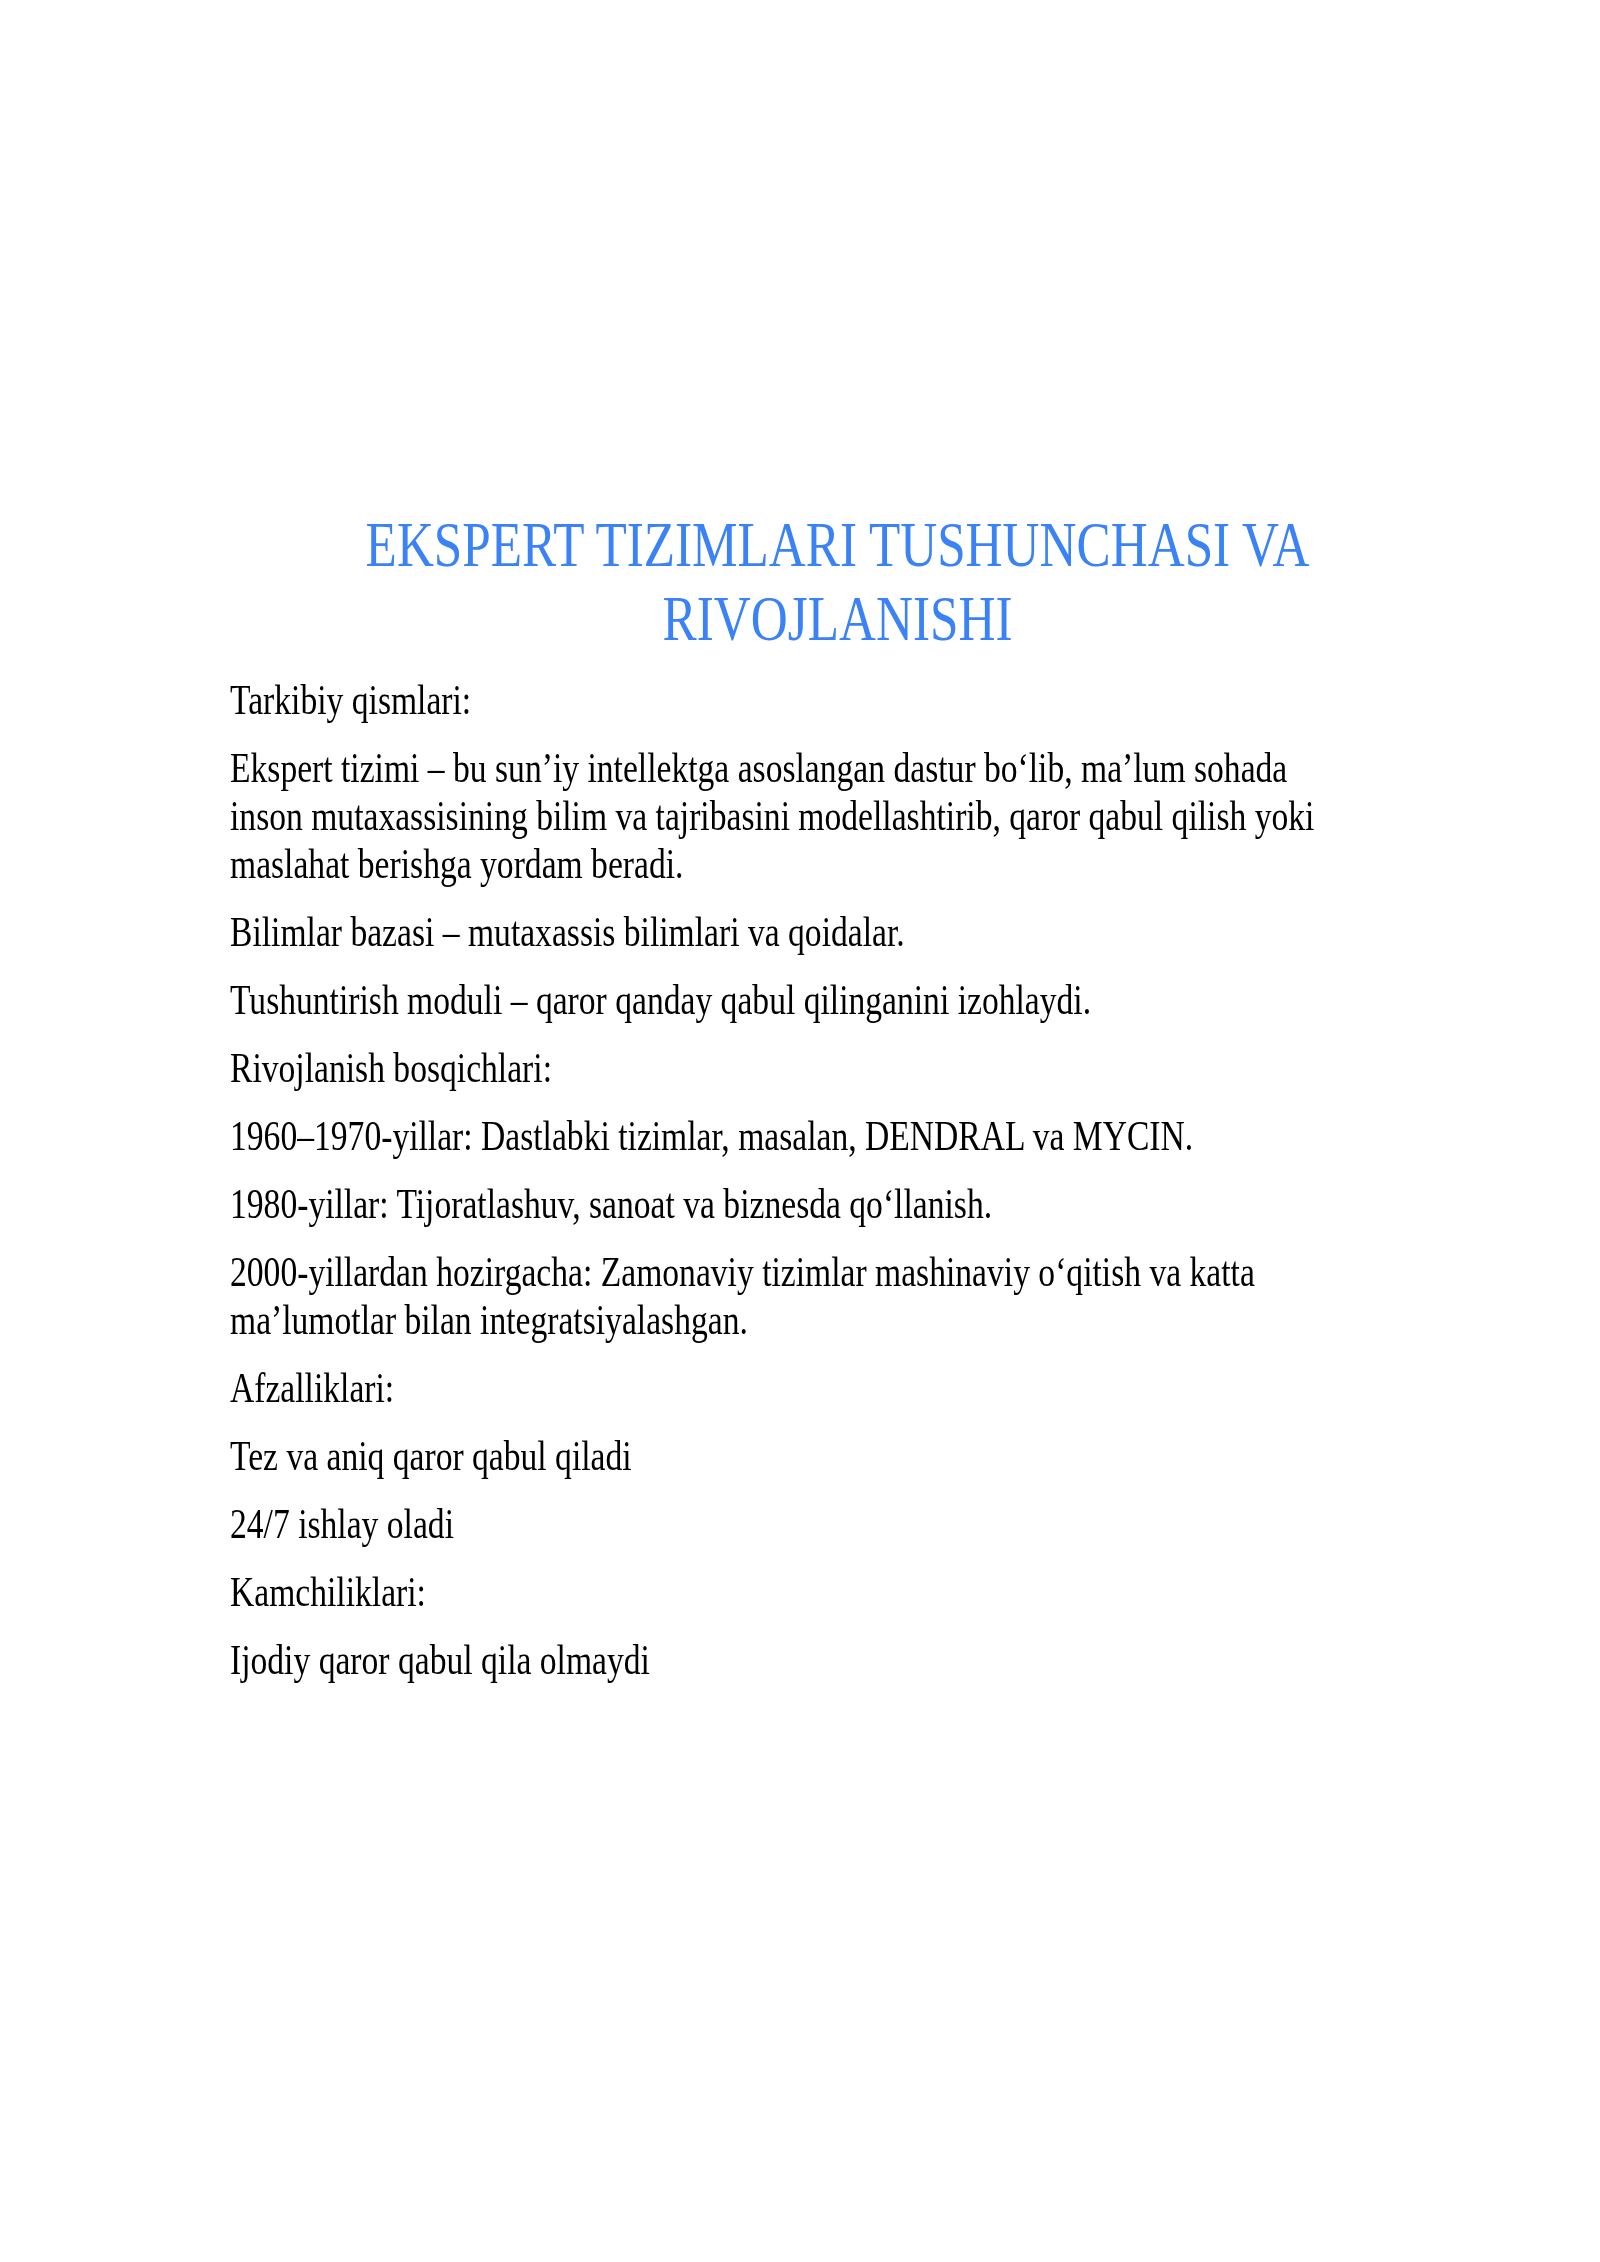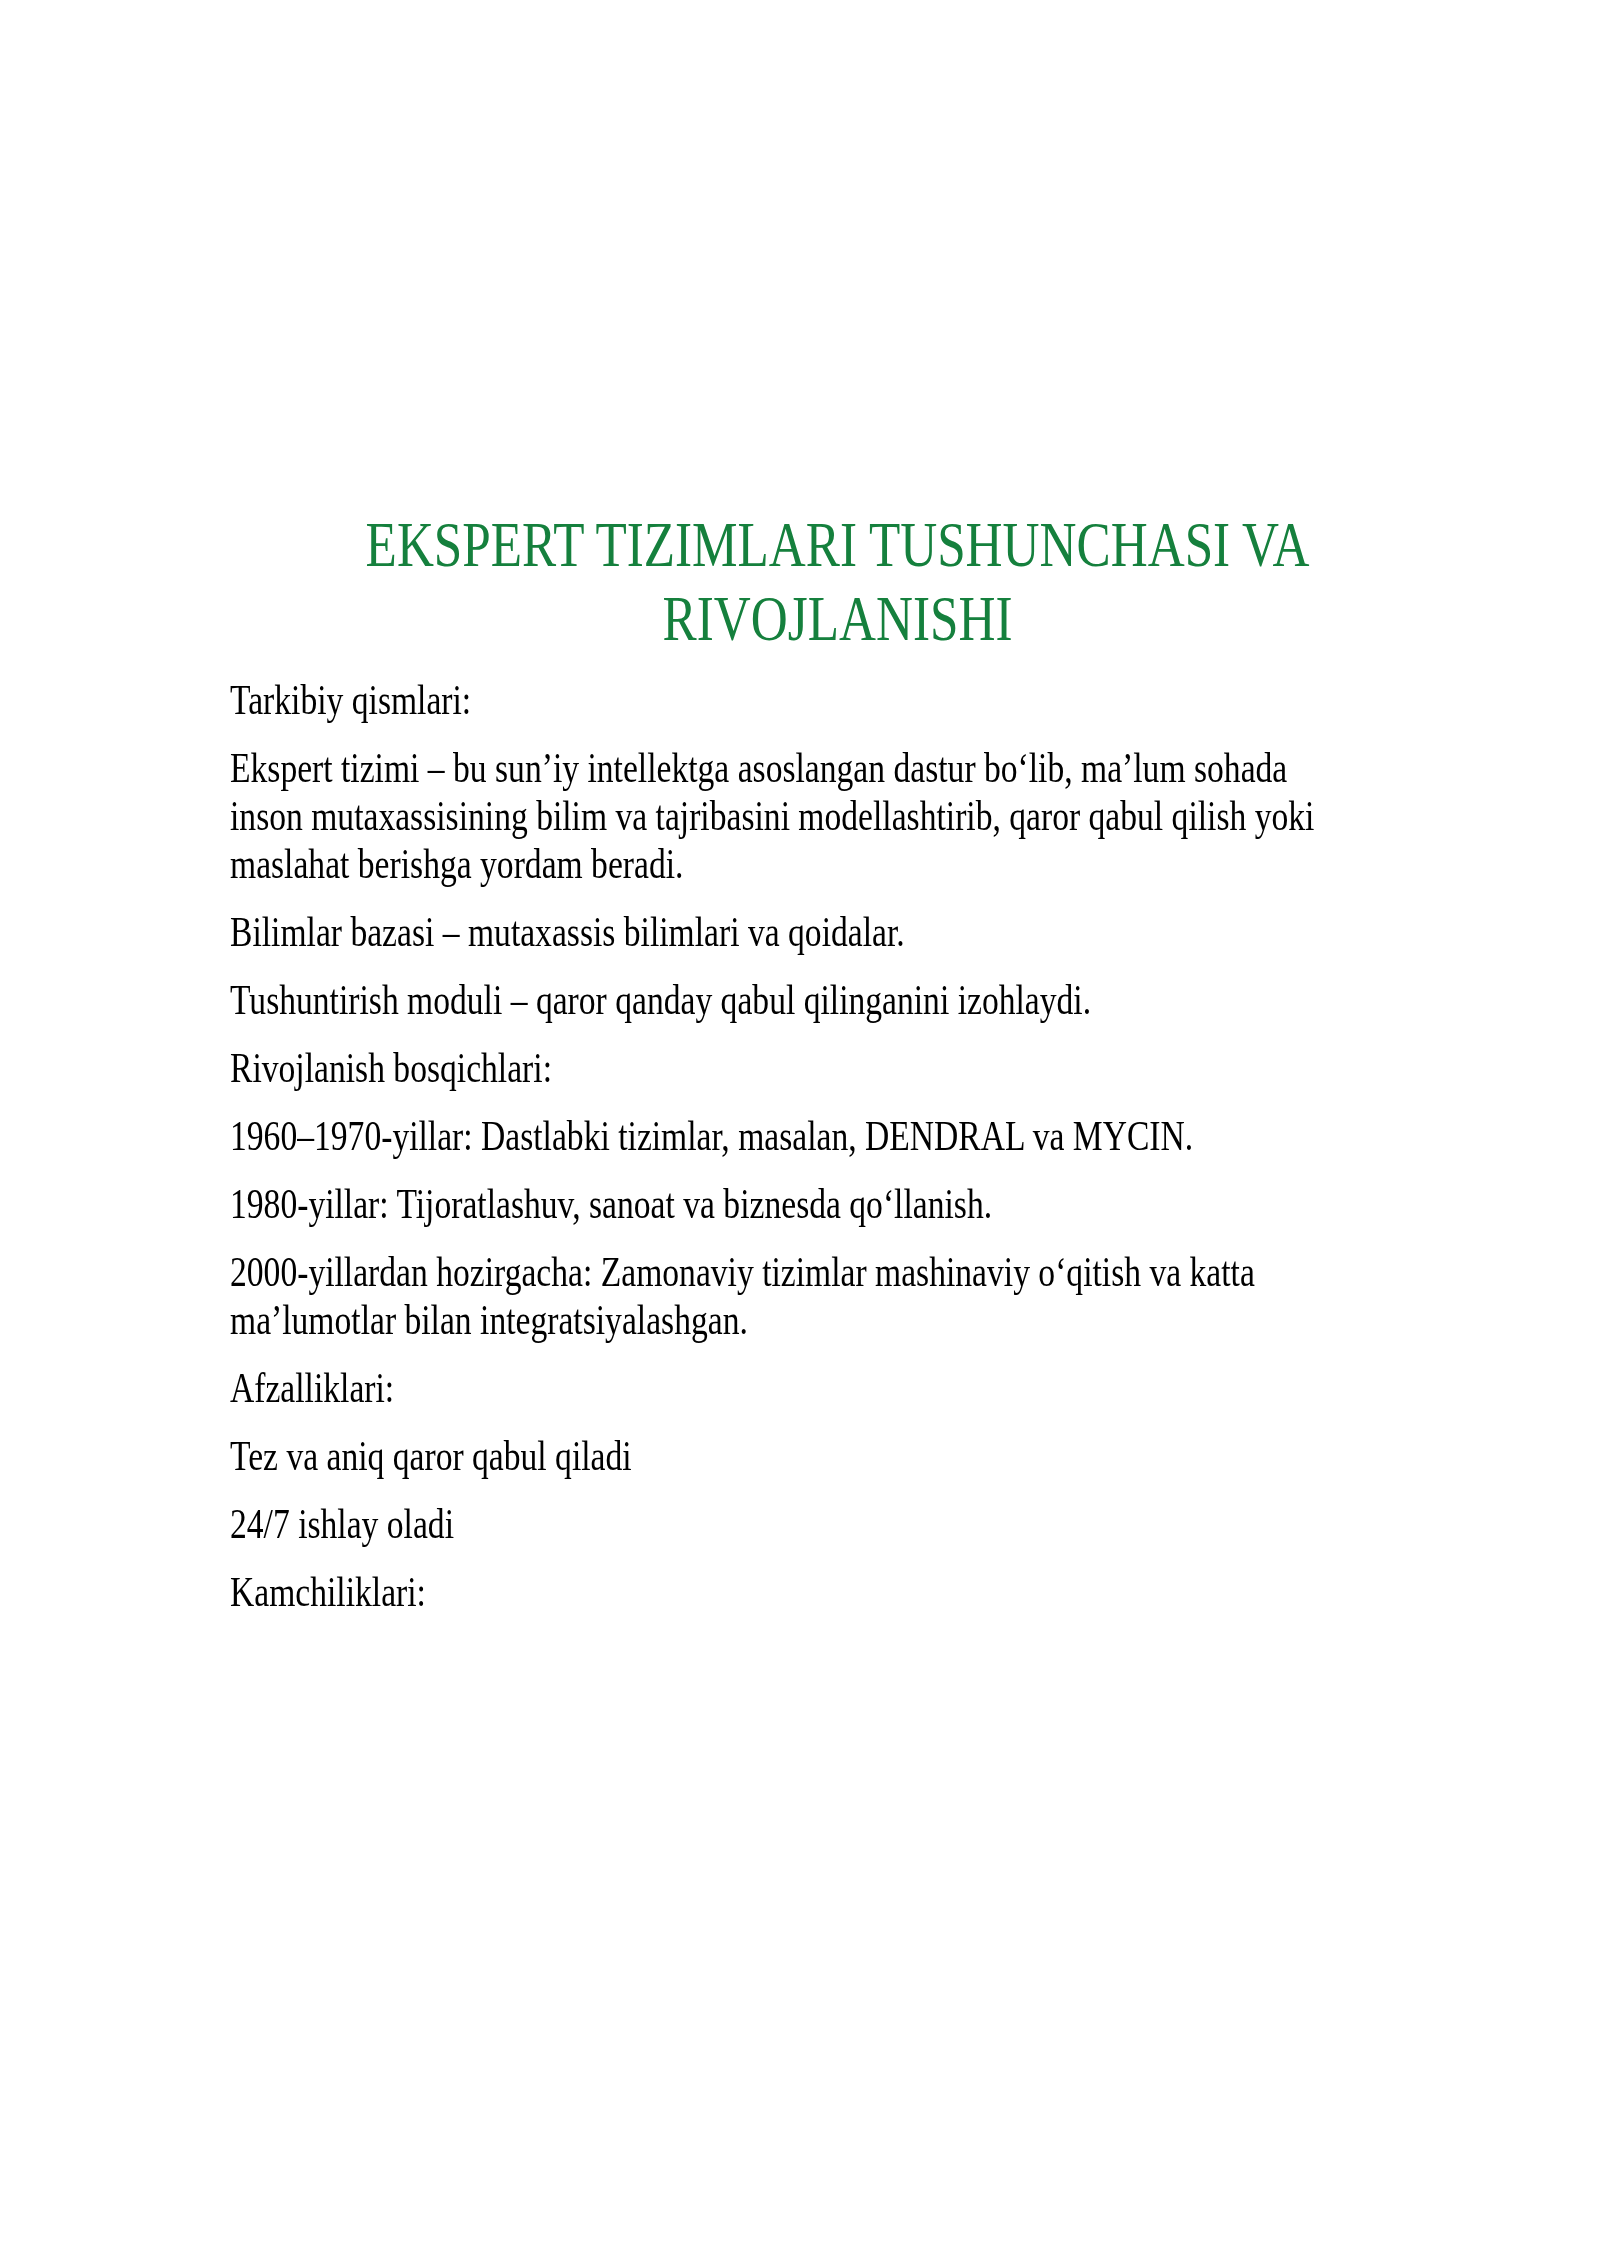--- a/index.html
+++ b/index.html
@@ -25,21 +25,21 @@
       left: 230px;
       top: 508px;
       width: 1215px;
     }
     .doc-title {
       margin: 0 0 20px 0;
       font-size: 64px;
       line-height: 74px;
       font-weight: normal;
       text-align: center;
-      color: #15803d;
+      color: #3b82f6;
     }
     .title-line {
       transform: scaleX(0.8);
       transform-origin: 50% 50%;
       white-space: nowrap;
     }
     .para {
       margin: 0 0 20px 0;
     }
     .line {
@@ -93,15 +93,18 @@
         </div>
         <div class="para">
           <div class="line">Tez va aniq qaror qabul qiladi</div>
         </div>
         <div class="para">
           <div class="line">24/7 ishlay oladi</div>
         </div>
         <div class="para">
           <div class="line">Kamchiliklari:</div>
         </div>
+        <div class="para">
+          <div class="line">Ijodiy qaror qabul qila olmaydi</div>
+        </div>
       </div>
   </div>
 </div>
 
 </body></html>

